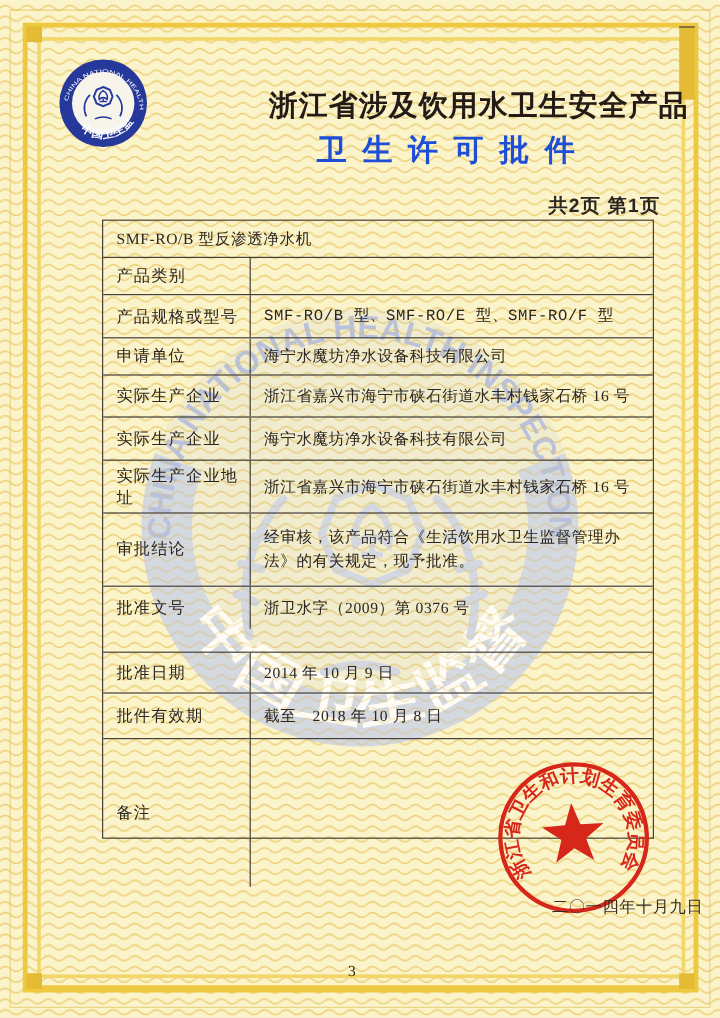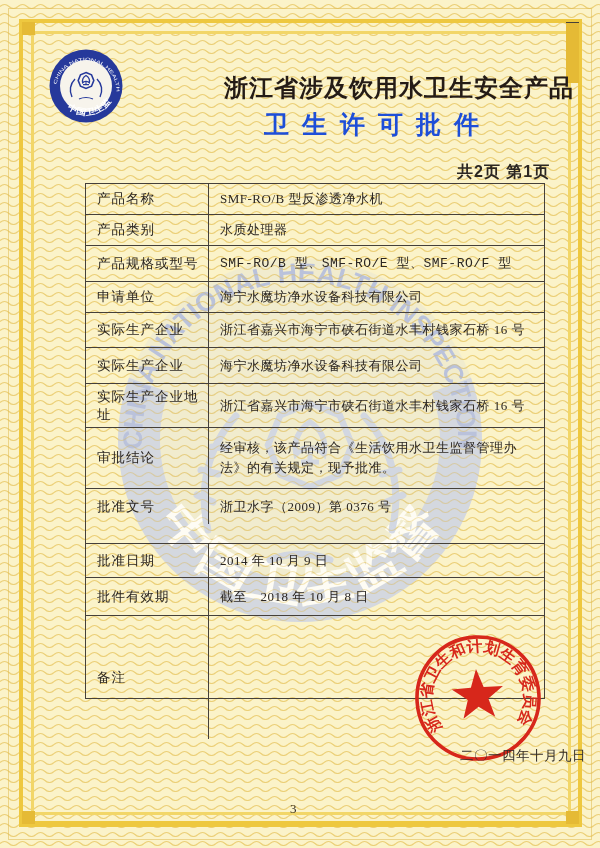--- a/index.html
+++ b/index.html
@@ -121,26 +121,24 @@
       <path stroke-width="1.2" d="M33,53 Q40,50 47,53"></path>
     </g>
   </svg>
 
   <div class="title1">浙江省涉及饮用水卫生安全产品</div>
   <div class="title2">卫生许可批件</div>
   <div class="pagination">共2页 第1页</div>
 
   <div class="tbl">
     <div class="tr">
-      <div class="lbl">产品名称</div>
       <div class="val">SMF-RO/B 型反渗透净水机</div>
     </div>
     <div class="tr">
       <div class="lbl">产品类别</div>
-      <div class="val">水质处理器</div>
     </div>
     <div class="tr">
       <div class="lbl">产品规格或型号</div>
       <div class="val">SMF-RO/B 型、SMF-RO/E 型、SMF-RO/F 型</div>
     </div>
     <div class="tr">
       <div class="lbl">申请单位</div>
       <div class="val">海宁水魔坊净水设备科技有限公司</div>
     </div>
     <div class="tr">

